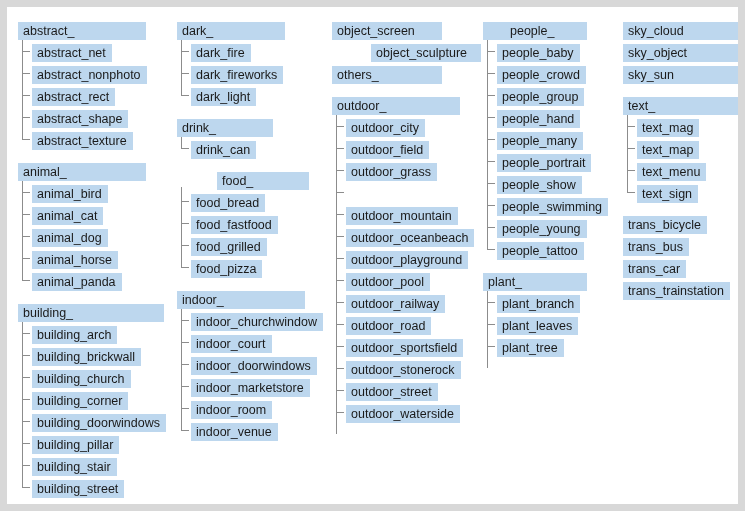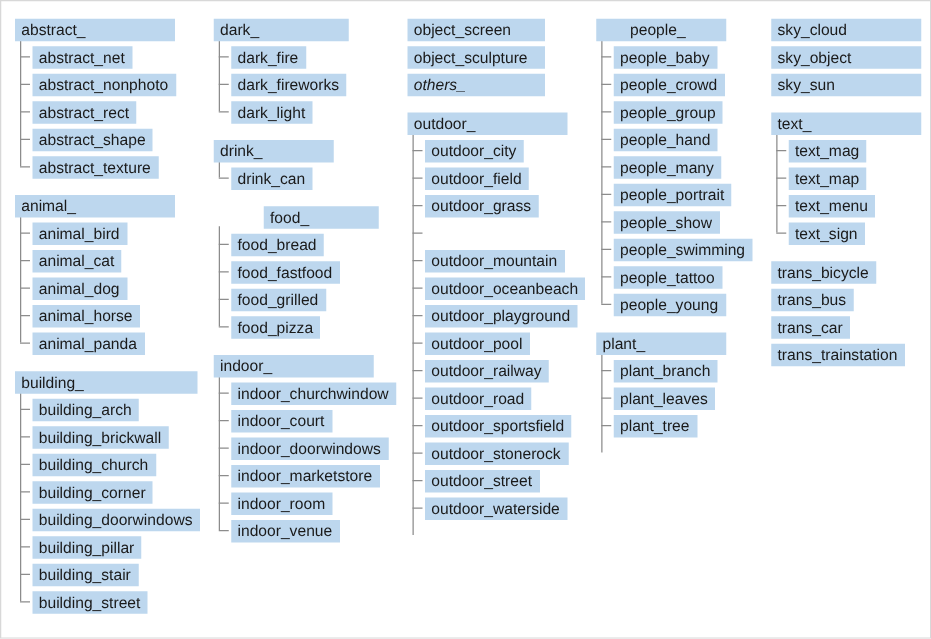--- a/index.html
+++ b/index.html
@@ -9,21 +9,21 @@
     background: #ffffff;
   }
   body {
     font-family: "Liberation Sans", "DejaVu Sans", sans-serif;
   }
   #root {
     position: relative;
     width: 745px;
     height: 511px;
     background: #ffffff;
-    border: 1px solid #7f1d1d;
+    border: 7px solid #7f1d1d;
     box-sizing: border-box;
     overflow: hidden;
   }
   .column {
     position: absolute;
     top: 0;
   }
   .group {
     position: relative;
   }
@@ -144,24 +144,24 @@
         <div class="row child"><div class="stub"></div><span class="chip">indoor_marketstore</span></div>
         <div class="row child"><div class="stub"></div><span class="chip">indoor_room</span></div>
         <div class="row child"><div class="stub"></div><span class="chip">indoor_venue</span></div>
       </div>
     </div>
     <div class="column" style="left: 325px; top: 12px;">
       <div class="group">
         <div class="row parent"><span class="chip" style="min-width: 110px;">object_screen</span></div>
       </div>
       <div class="group">
-        <div class="row parent"><span class="chip" style="min-width: 110px;">object_sculpture</span></div>
-      </div>
-      <div class="group">
-        <div class="row parent"><span class="chip" style="min-width: 110px; font-style: italic;">others_</span></div>
+        <div class="row parent"><span class="chip" style="min-width: 110px; margin-left: 39px;">object_sculpture</span></div>
+      </div>
+      <div class="group">
+        <div class="row parent"><span class="chip" style="min-width: 110px;">others_</span></div>
       </div>
       <div style="height: 9px;"></div>
       <div class="group">
         <div class="trunk" style="height: 322px;"></div>
         <div class="row parent"><span class="chip" style="min-width: 128px;">outdoor_</span></div>
         <div class="row child"><div class="stub"></div><span class="chip">outdoor_city</span></div>
         <div class="row child"><div class="stub"></div><span class="chip">outdoor_field</span></div>
         <div class="row child"><div class="stub"></div><span class="chip">outdoor_grass</span></div>
         <div class="row child"><div class="stub"></div></div>
         <div class="row child"><div class="stub"></div><span class="chip">outdoor_mountain</span></div>
@@ -181,22 +181,22 @@
         <div class="trunk" style="height: 212px;"></div>
         <div class="row parent"><span class="chip" style="min-width: 104px; padding-left: 27px;">people_</span></div>
         <div class="row child"><div class="stub"></div><span class="chip">people_baby</span></div>
         <div class="row child"><div class="stub"></div><span class="chip">people_crowd</span></div>
         <div class="row child"><div class="stub"></div><span class="chip">people_group</span></div>
         <div class="row child"><div class="stub"></div><span class="chip">people_hand</span></div>
         <div class="row child"><div class="stub"></div><span class="chip">people_many</span></div>
         <div class="row child"><div class="stub"></div><span class="chip">people_portrait</span></div>
         <div class="row child"><div class="stub"></div><span class="chip">people_show</span></div>
         <div class="row child"><div class="stub"></div><span class="chip">people_swimming</span></div>
+        <div class="row child"><div class="stub"></div><span class="chip">people_young</span></div>
         <div class="row child"><div class="stub"></div><span class="chip">people_tattoo</span></div>
-        <div class="row child"><div class="stub"></div><span class="chip">people_young</span></div>
       </div>
       <div style="height: 9px;"></div>
       <div class="group">
         <div class="trunk" style="height: 80px;"></div>
         <div class="row parent"><span class="chip" style="min-width: 104px;">plant_</span></div>
         <div class="row child"><div class="stub"></div><span class="chip">plant_branch</span></div>
         <div class="row child"><div class="stub"></div><span class="chip">plant_leaves</span></div>
         <div class="row child"><div class="stub"></div><span class="chip">plant_tree</span></div>
       </div>
     </div>

